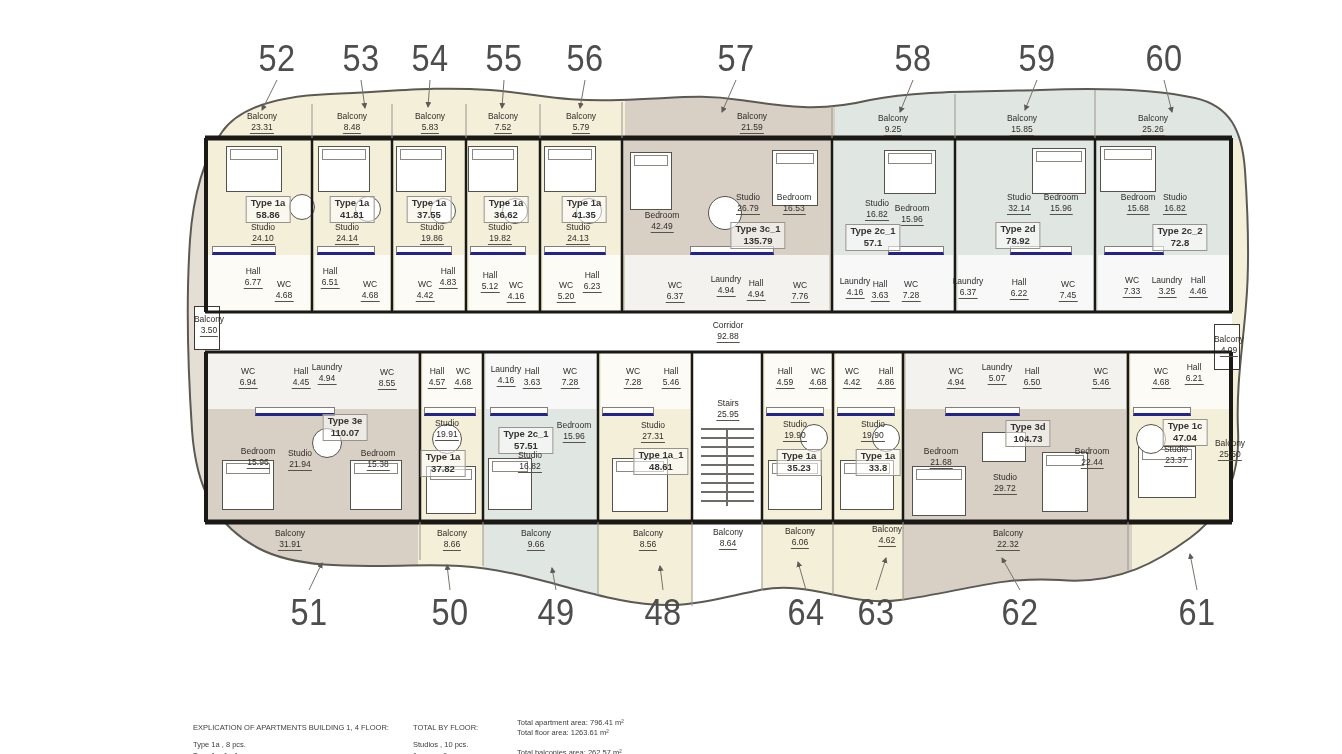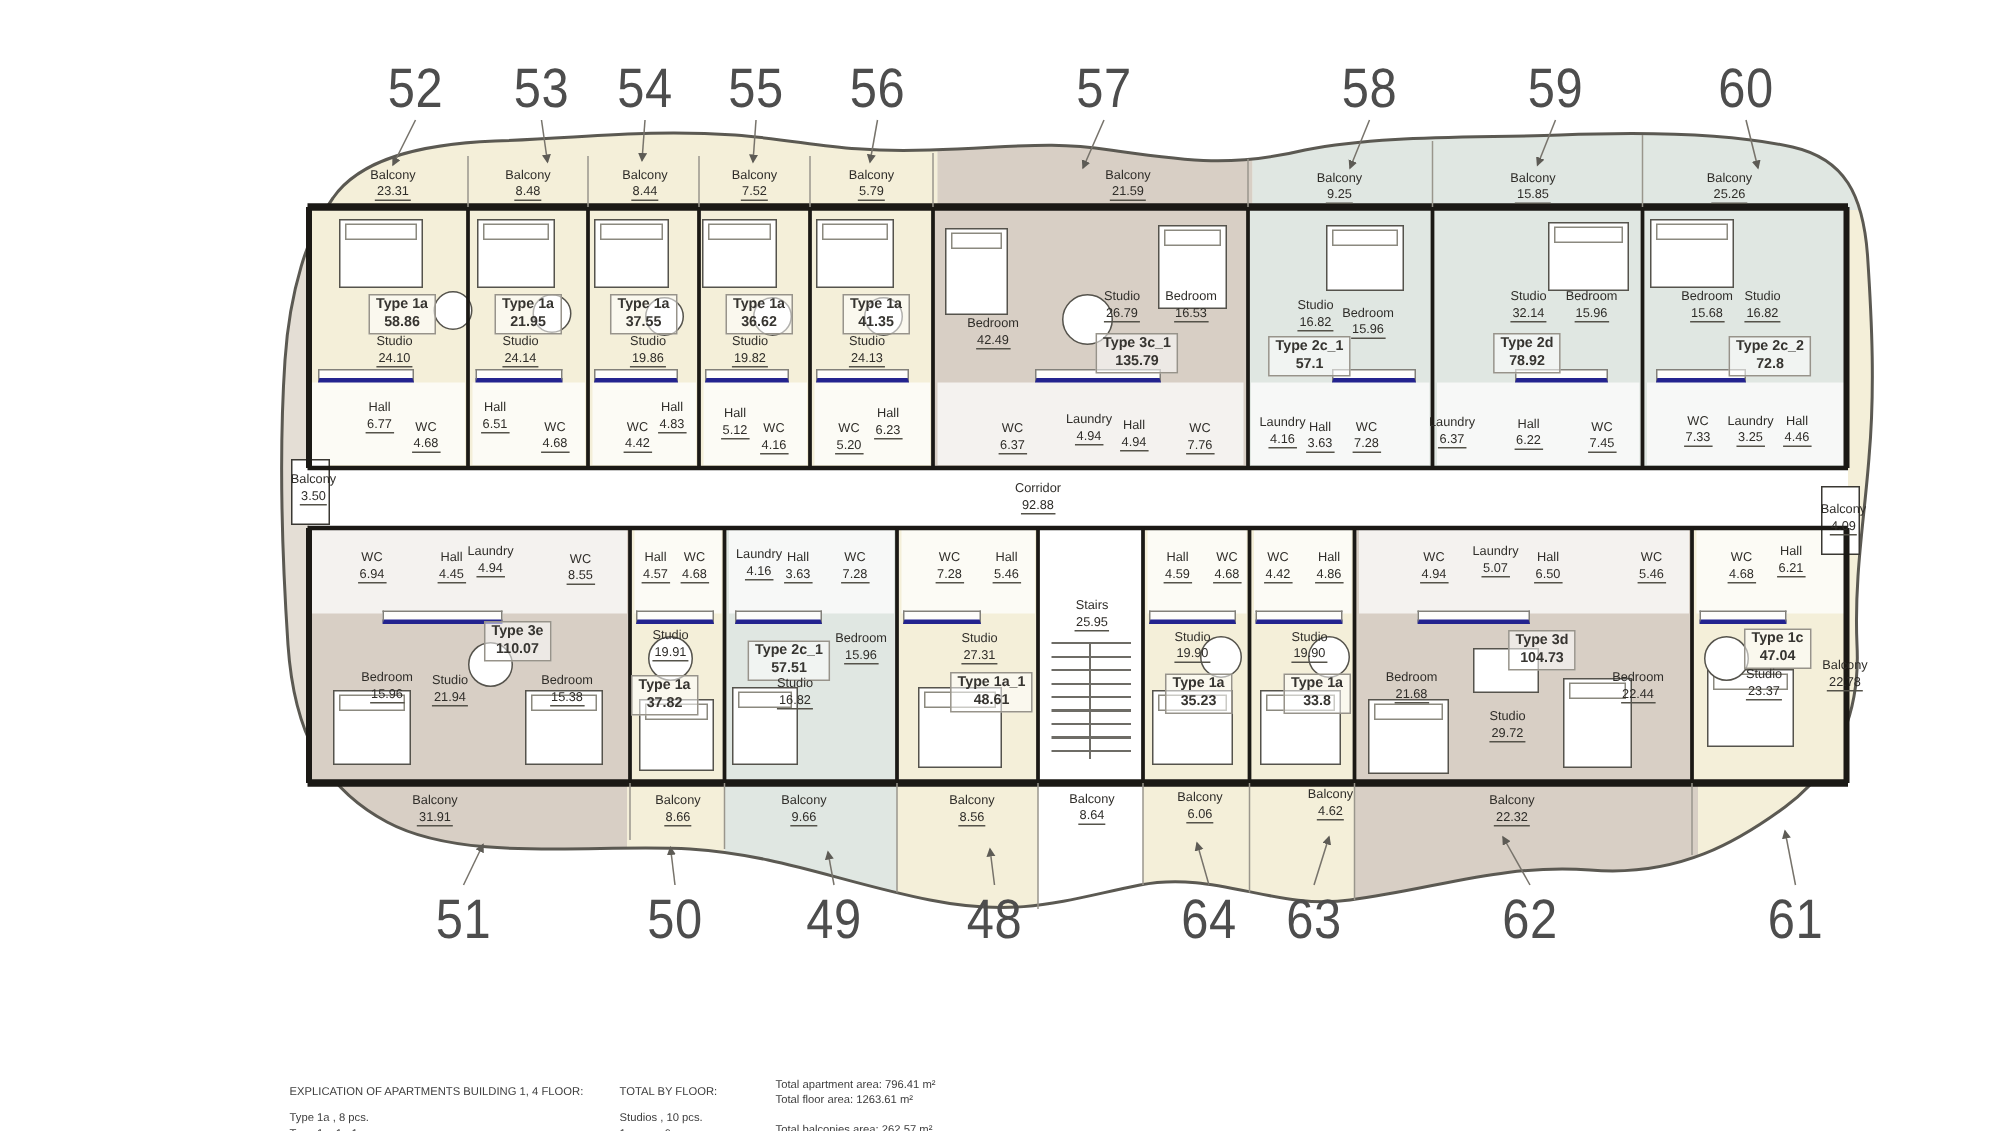--- a/index.html
+++ b/index.html
@@ -261,45 +261,45 @@
       <line x1="663" y1="590" x2="660" y2="566" marker-end="url(#ah)"></line>
       <line x1="806" y1="590" x2="798" y2="562" marker-end="url(#ah)"></line>
       <line x1="876" y1="590" x2="886" y2="558" marker-end="url(#ah)"></line>
       <line x1="1020" y1="590" x2="1002" y2="558" marker-end="url(#ah)"></line>
       <line x1="1197" y1="590" x2="1190" y2="554" marker-end="url(#ah)"></line>
     </g>
   </svg>
 
   <div class="layer">
 
-    <div class="rm" style="left:692px;top:320px"><span class="rn">Corridor</span><span class="ra">92.88</span></div>
+    <div class="rm" style="left:728px;top:320px"><span class="rn">Corridor</span><span class="ra">92.88</span></div>
     <div class="rm" style="left:728px;top:398px"><span class="rn">Stairs</span><span class="ra">25.95</span></div>
     <div class="rm" style="left:209px;top:314px"><span class="rn">Balcony</span><span class="ra">3.50</span></div>
     <div class="rm" style="left:1229px;top:334px"><span class="rn">Balcony</span><span class="ra">4.09</span></div>
     <div class="rm" style="left:728px;top:527px"><span class="rn">Balcony</span><span class="ra">8.64</span></div>
 
     <div class="rm" style="left:262px;top:111px"><span class="rn">Balcony</span><span class="ra">23.31</span></div>
     <div class="tl" style="left:268px;top:196px">
         <span>Type 1a</span>
         <span>58.86</span>
       </div>
     <div class="rm" style="left:263px;top:222px"><span class="rn">Studio</span><span class="ra">24.10</span></div>
     <div class="rm" style="left:253px;top:266px"><span class="rn">Hall</span><span class="ra">6.77</span></div>
     <div class="rm" style="left:284px;top:279px"><span class="rn">WC</span><span class="ra">4.68</span></div>
 
     <div class="rm" style="left:352px;top:111px"><span class="rn">Balcony</span><span class="ra">8.48</span></div>
     <div class="tl" style="left:352px;top:196px">
         <span>Type 1a</span>
-        <span>21.95</span>
+        <span>41.81</span>
       </div>
     <div class="rm" style="left:347px;top:222px"><span class="rn">Studio</span><span class="ra">24.14</span></div>
     <div class="rm" style="left:330px;top:266px"><span class="rn">Hall</span><span class="ra">6.51</span></div>
     <div class="rm" style="left:370px;top:279px"><span class="rn">WC</span><span class="ra">4.68</span></div>
 
-    <div class="rm" style="left:430px;top:111px"><span class="rn">Balcony</span><span class="ra">8.44</span></div>
+    <div class="rm" style="left:430px;top:111px"><span class="rn">Balcony</span><span class="ra">5.83</span></div>
     <div class="tl" style="left:429px;top:196px">
         <span>Type 1a</span>
         <span>37.55</span>
       </div>
     <div class="rm" style="left:432px;top:222px"><span class="rn">Studio</span><span class="ra">19.86</span></div>
     <div class="rm" style="left:425px;top:279px"><span class="rn">WC</span><span class="ra">4.42</span></div>
     <div class="rm" style="left:448px;top:266px"><span class="rn">Hall</span><span class="ra">4.83</span></div>
 
     <div class="rm" style="left:503px;top:111px"><span class="rn">Balcony</span><span class="ra">7.52</span></div>
     <div class="tl" style="left:506px;top:196px">
@@ -431,21 +431,21 @@
         <span>104.73</span>
       </div>
     <div class="rm" style="left:956px;top:366px"><span class="rn">WC</span><span class="ra">4.94</span></div>
     <div class="rm" style="left:997px;top:362px"><span class="rn">Laundry</span><span class="ra">5.07</span></div>
     <div class="rm" style="left:1032px;top:366px"><span class="rn">Hall</span><span class="ra">6.50</span></div>
     <div class="rm" style="left:1101px;top:366px"><span class="rn">WC</span><span class="ra">5.46</span></div>
     <div class="rm" style="left:941px;top:446px"><span class="rn">Bedroom</span><span class="ra">21.68</span></div>
     <div class="rm" style="left:1005px;top:472px"><span class="rn">Studio</span><span class="ra">29.72</span></div>
     <div class="rm" style="left:1092px;top:446px"><span class="rn">Bedroom</span><span class="ra">22.44</span></div>
 
-    <div class="rm" style="left:1230px;top:438px"><span class="rn">Balcony</span><span class="ra">22.78</span></div>
+    <div class="rm" style="left:1230px;top:438px"><span class="rn">Balcony</span><span class="ra">25.50</span></div>
     <div class="tl" style="left:1185px;top:419px">
         <span>Type 1c</span>
         <span>47.04</span>
       </div>
     <div class="rm" style="left:1161px;top:366px"><span class="rn">WC</span><span class="ra">4.68</span></div>
     <div class="rm" style="left:1194px;top:362px"><span class="rn">Hall</span><span class="ra">6.21</span></div>
     <div class="rm" style="left:1176px;top:444px"><span class="rn">Studio</span><span class="ra">23.37</span></div>
 
     <div class="num" style="left:277px;top:38px">52</div>
     <div class="num" style="left:361px;top:38px">53</div>

